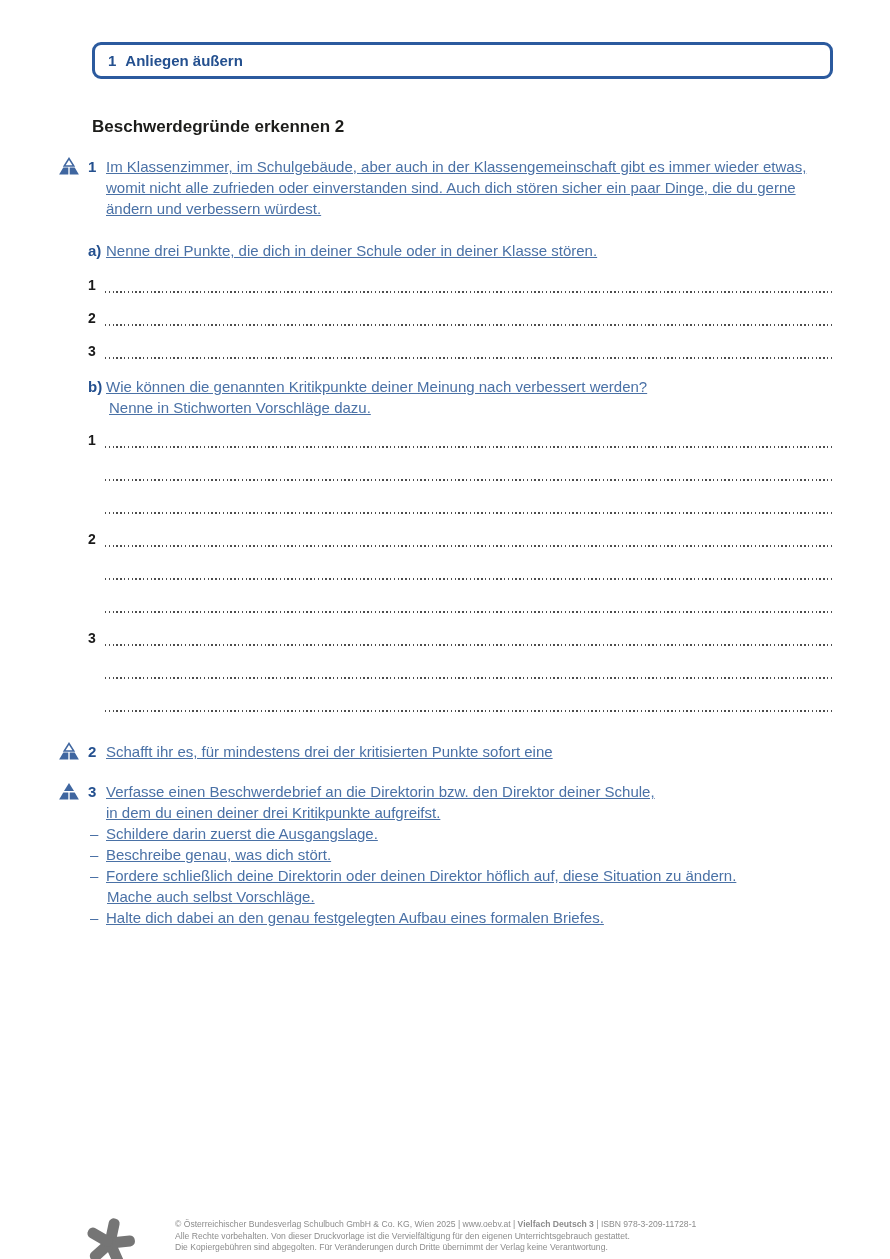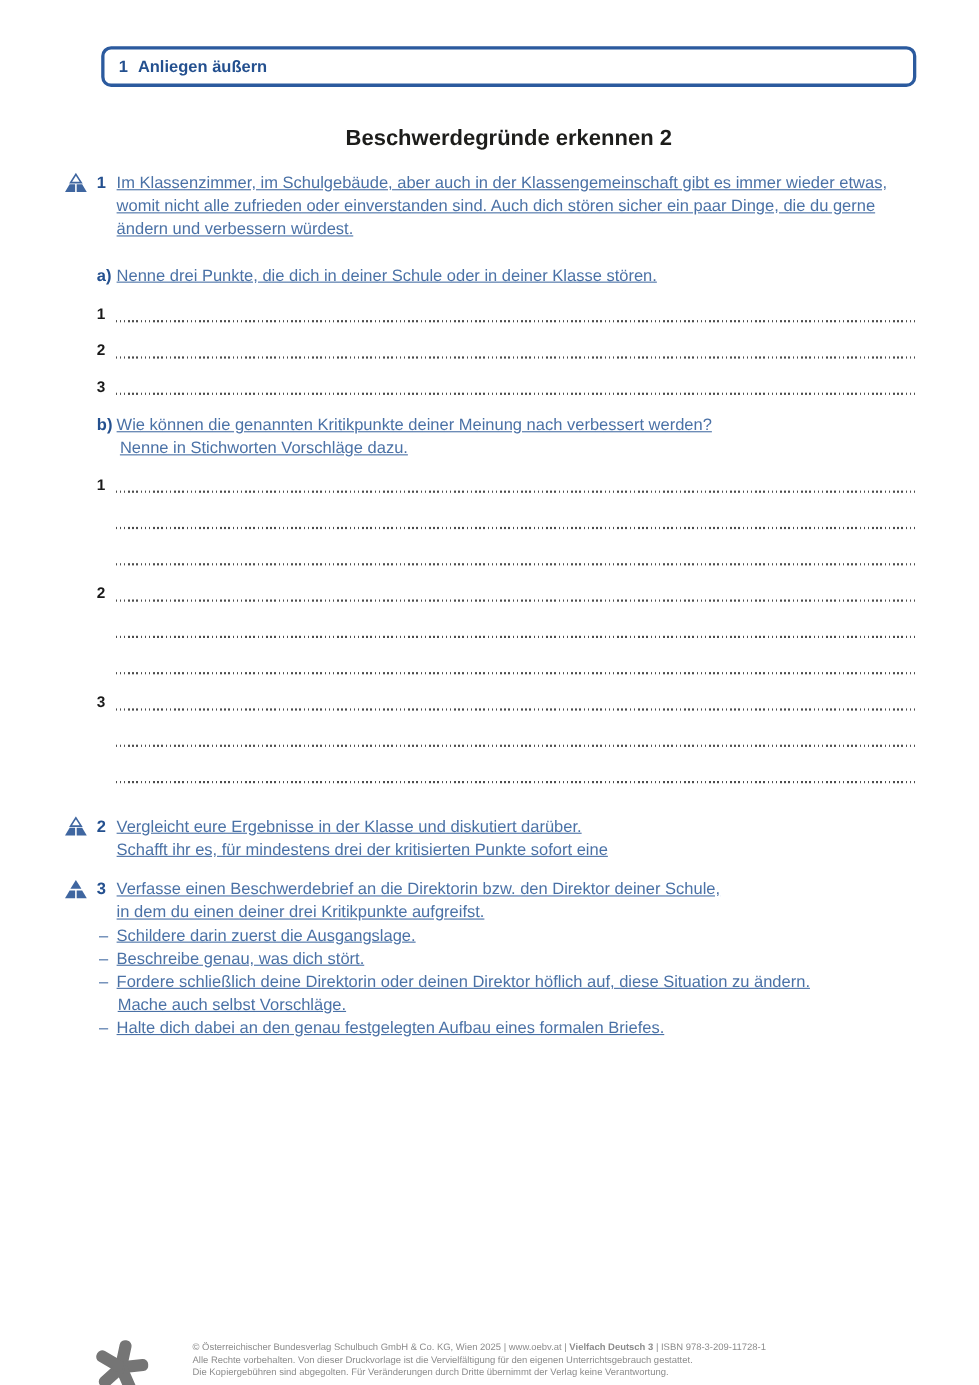--- a/index.html
+++ b/index.html
@@ -24,23 +24,22 @@
     padding-left:13px;
     gap:9px;
   }
   .unit-box .num, .unit-box .lbl {
     font-weight:bold; font-size:15px; color:#24508f;
   }
 
   
   .page-title {
     margin:37px 0 0 35px;
-    font-size:20px; font-weight:bold; color:#1d1d1b;
+    font-size:17px; font-weight:bold; color:#1d1d1b;
     line-height:21px;
-    text-align:center;
   }
 
   
   .task {
     display:grid;
     grid-template-columns:31px 18px 1fr;
     align-items:start;
   }
   .task .icon-cell { padding-top:1px; }
   .task .num-cell {
@@ -194,21 +193,20 @@
     <div class="task mt28">
       <div class="icon-cell">
         <svg width="24" height="20" viewBox="0 0 24 20">
           <polygon points="12,1.5 16.8,9 7.2,9" fill="#ffffff" stroke="#3f66a0" stroke-width="1.5"></polygon>
           <polygon points="6.3,10.5 11.3,10.5 11.3,17.5 2.1,17.5" fill="#3f66a0"></polygon>
           <polygon points="12.7,10.5 17.7,10.5 21.9,17.5 12.7,17.5" fill="#3f66a0"></polygon>
         </svg>
       </div>
       <div class="num-cell">2</div>
       <div class="text-cell">
-        <div class="text-line">Vergleicht eure Ergebnisse in der Klasse und diskutiert darüber.</div>
         <div class="text-line">Schafft ihr es, für mindestens drei der kritisierten Punkte sofort eine</div>
       </div>
     </div>
 
     <div class="task mt15">
       <div class="icon-cell">
         <svg width="24" height="20" viewBox="0 0 24 20">
           <polygon points="12,1 17,9 7,9" fill="#3f66a0"></polygon>
           <polygon points="6.3,10.5 11.3,10.5 11.3,17.5 2.1,17.5" fill="#3f66a0"></polygon>
           <polygon points="12.7,10.5 17.7,10.5 21.9,17.5 12.7,17.5" fill="#3f66a0"></polygon>

